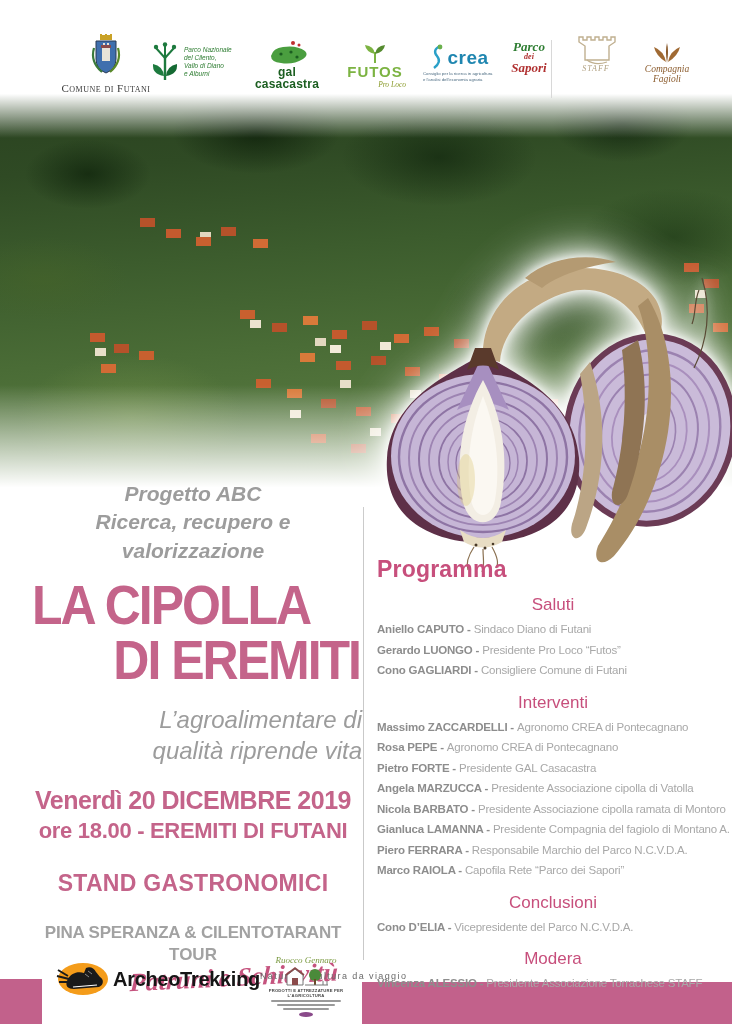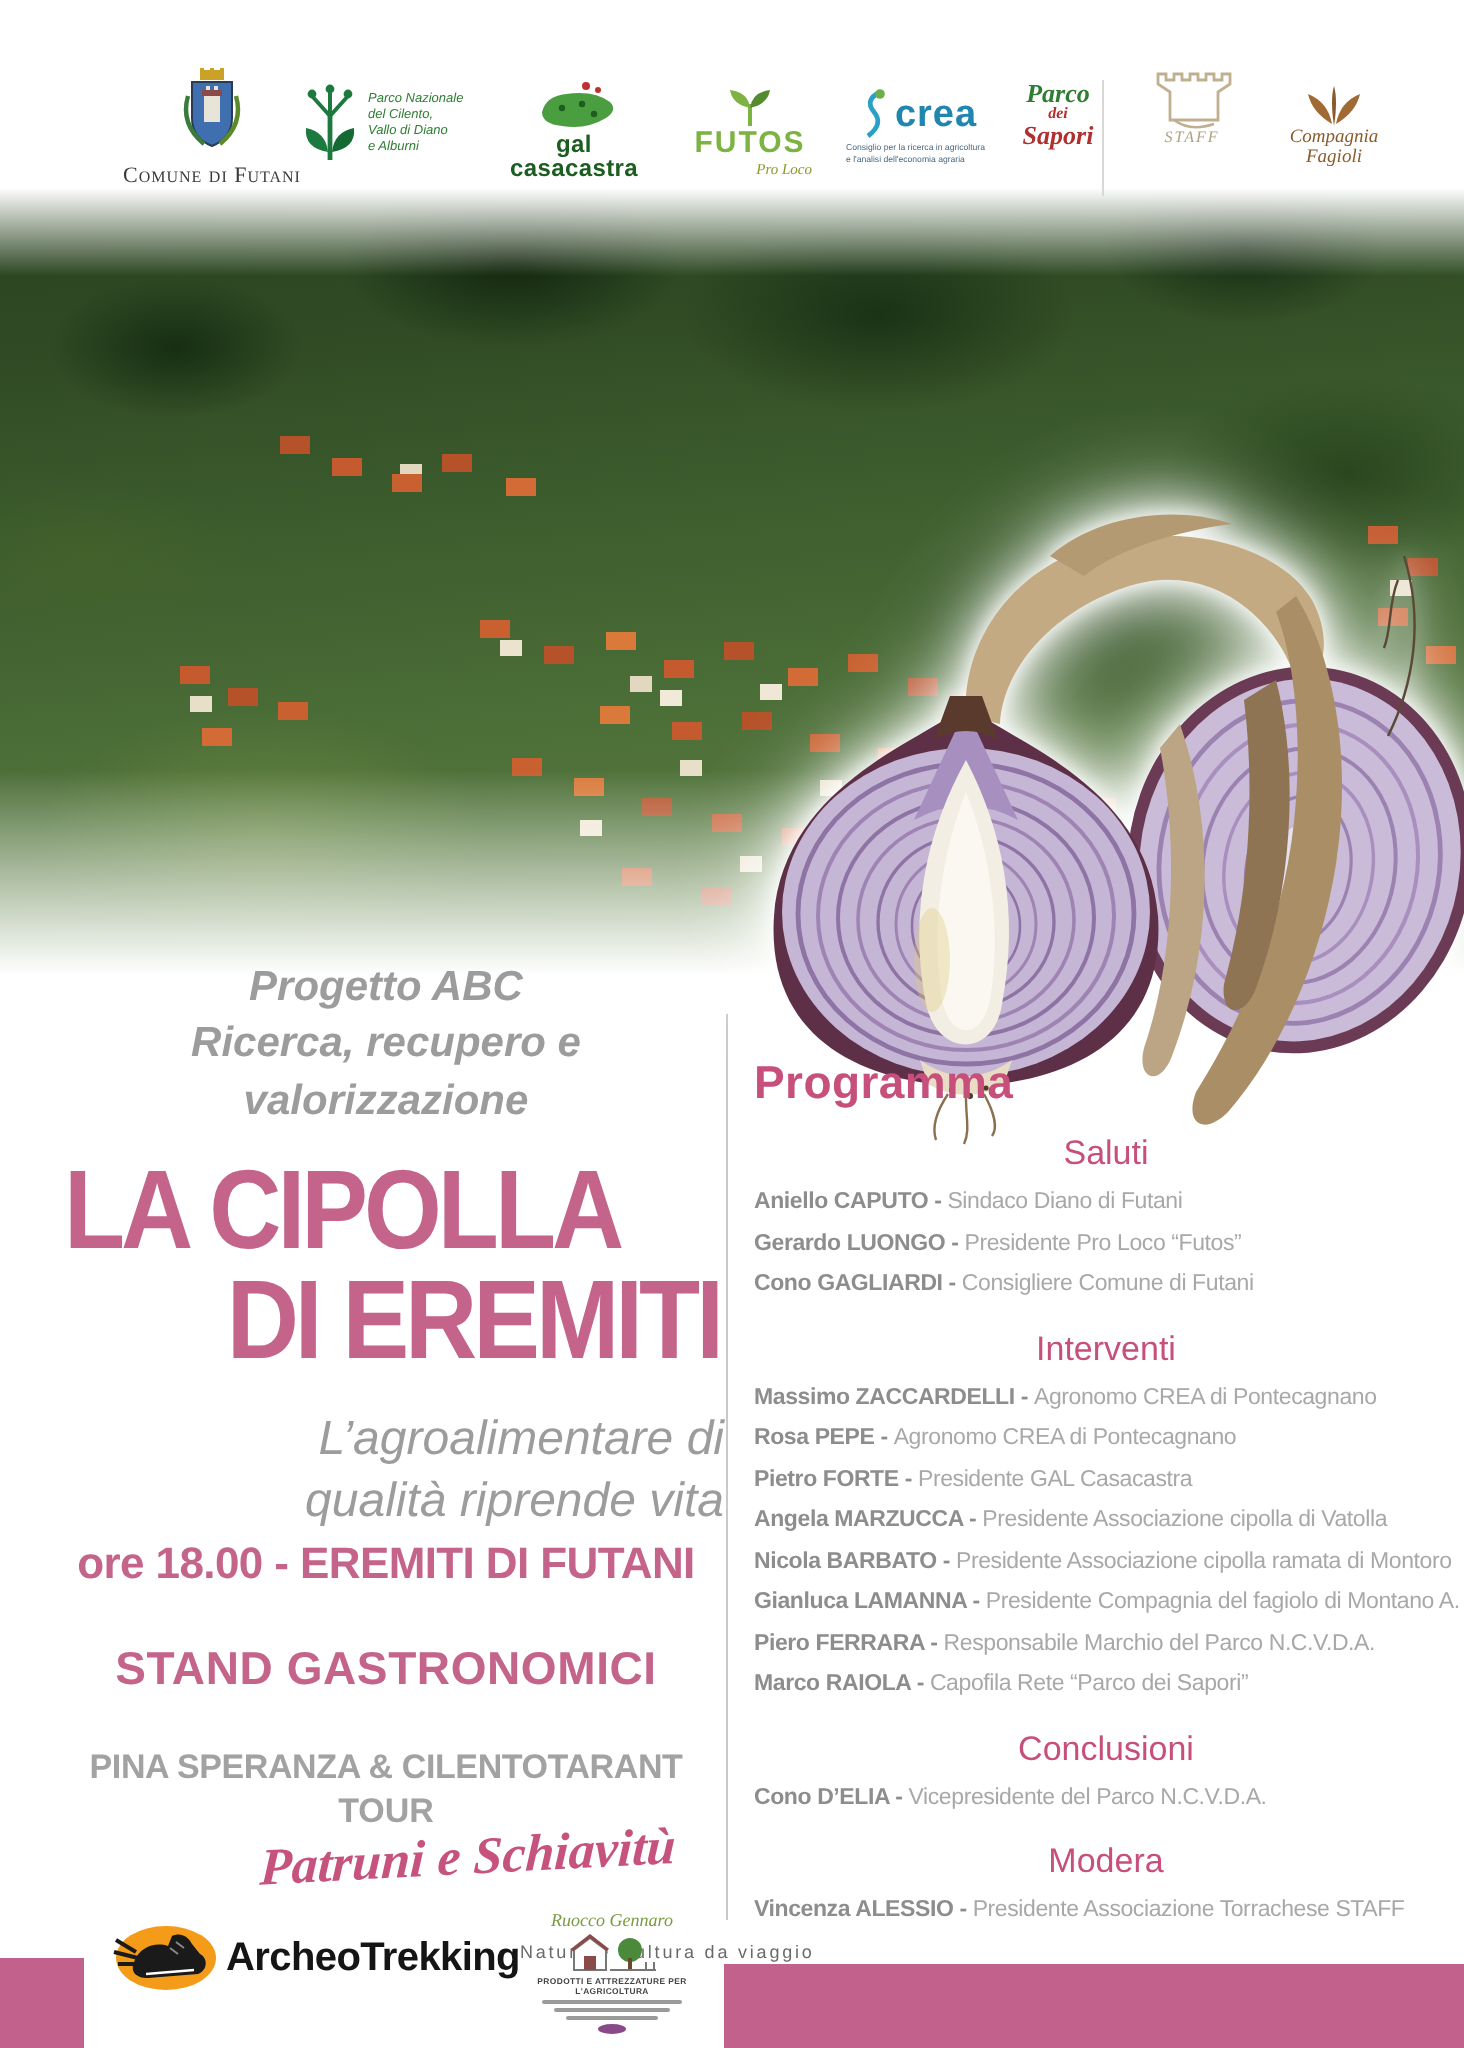--- a/index.html
+++ b/index.html
@@ -86,21 +86,21 @@
   .tagline{margin-top:22px;font-size:24px;font-style:italic;font-weight:500;color:var(--gray);line-height:1.3;text-align:right;}
   .date-line{margin-top:20px;font-size:25px;font-weight:700;color:var(--pink);letter-spacing:-.5px;white-space:nowrap;}
   .venue-line{font-size:22px;font-weight:700;color:var(--pink);letter-spacing:-.3px;margin-top:3px;white-space:nowrap;}
   .stands{margin-top:26px;font-size:23px;font-weight:600;color:var(--pink);letter-spacing:.3px;}
   .music{margin-top:26px;font-size:17px;font-weight:600;color:#a2a2a2;letter-spacing:-.2px;white-space:nowrap;}
   .tour{font-size:17px;font-weight:600;color:#a2a2a2;margin-top:2px;}
   .script{margin-top:0px;font-family:"Liberation Serif",serif;font-size:26px;font-style:italic;font-weight:700;color:#c5537e;text-align:right;padding-right:24px;transform:rotate(-3deg) skewX(-6deg);}
   
   .divider{position:absolute;left:363px;top:507px;width:1px;height:453px;background:#c9c9c9;z-index:2;}
   
-  .program{position:absolute;left:377px;top:528px;width:352px;z-index:5;}
+  .program{position:absolute;left:377px;top:556px;width:352px;z-index:5;}
   .program h2{margin:0;font-size:23px;font-weight:700;color:var(--deep-pink);letter-spacing:.2px;}
   .prog-section{margin-top:12px;}
   .prog-title{font-size:17px;font-weight:400;color:var(--deep-pink);margin-bottom:4px;text-align:center;}
   .prog-entry{font-size:11.5px;line-height:20.5px;white-space:nowrap;letter-spacing:-.2px;}
   .prog-name{font-weight:700;color:#8d8d8d;}
   .prog-role{font-weight:400;color:#a8a8a8;}
   
   .pink-square{position:absolute;left:0;top:979px;width:42px;height:45px;background:var(--band);z-index:3;}
   .pink-band{position:absolute;left:362px;top:982px;width:370px;height:42px;background:var(--band);z-index:3;}
   .archeo{position:absolute;left:55px;top:958px;display:flex;align-items:center;gap:4px;z-index:5;}
@@ -264,20 +264,21 @@
     <div class="project">Progetto ABC</div>
     <div class="project">Ricerca, recupero e valorizzazione</div>
     <div class="main-title">
       <span class="t1">LA CIPOLLA</span>
       <span class="t2">DI EREMITI</span>
     </div>
     <div class="tagline">
       <div>L’agroalimentare di</div>
       <div>qualità riprende vita</div>
     </div>
+    <div class="date-line">Venerdì 20 DICEMBRE 2019</div>
     <div class="venue-line">ore 18.00 - EREMITI DI FUTANI</div>
     <div class="stands">STAND GASTRONOMICI</div>
     <div class="music">PINA SPERANZA &amp; CILENTOTARANT</div>
     <div class="tour">TOUR</div>
     <div class="script">Patruni e Schiavitù</div>
   </div>
 
   <div class="divider"></div>
 
   <div class="program">

